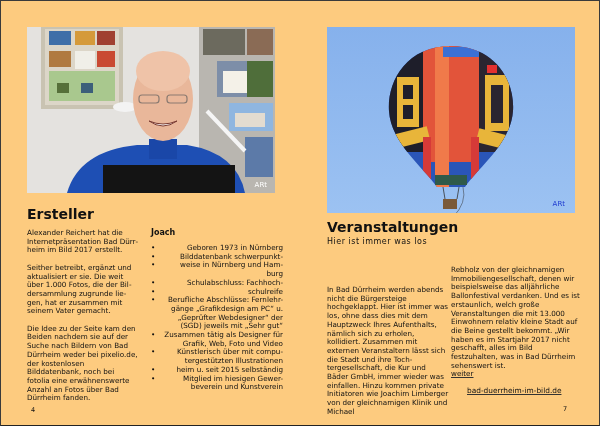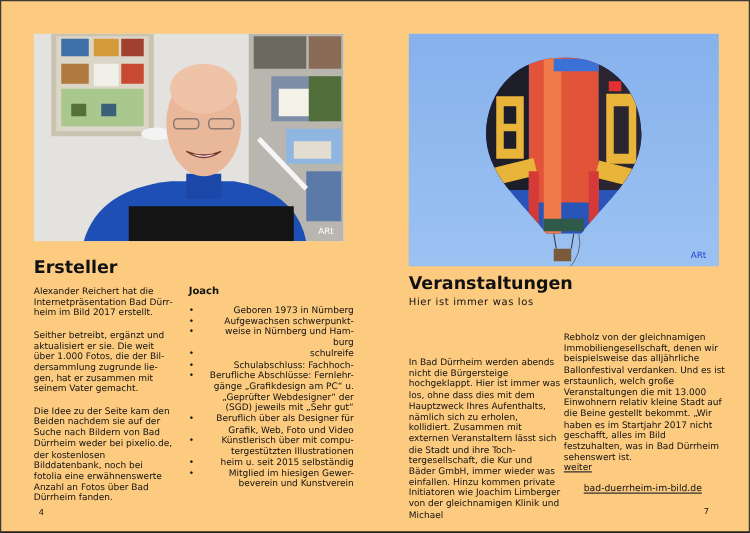--- a/index.html
+++ b/index.html
@@ -104,26 +104,26 @@
   <div class="body-text" style="left:26px; top:228px; width:112px;">
     <p>Alexander Reichert hat die Internetpräsentation Bad Dürr­heim im Bild 2017 erstellt.</p>
     <p>Seither betreibt, ergänzt und aktualisiert er sie. Die weit über 1.000 Fotos, die der Bil­dersammlung zugrunde lie­gen, hat er zusammen mit seinem Vater gemacht.</p>
     <p>Die Idee zu der Seite kam den Beiden nachdem sie auf der Suche nach Bildern von Bad Dürrheim weder bei pixelio.de, der kostenlosen Bilddatenbank, noch bei fotolia eine erwäh­nenswerte Anzahl an Fotos über Bad Dürrheim fanden.</p>
   </div>
 
   <div class="vita-title" style="left:150px; top:227px;">Joach</div>
 
   <ul class="vita" style="left:150px; top:243px; width:132px;">
     <li>Geboren 1973 in Nürnberg</li>
-    <li>Aufgewachsen schwerpunkt-</li>
+    <li>Bilddatenbank schwerpunkt-</li>
     <li>weise in Nürnberg und Ham-burg</li>
+    <li>Schulabschluss: Fachhoch-</li>
     <li>schulreife</li>
-    <li>Schulabschluss: Fachhoch-</li>
     <li>Berufliche Abschlüsse: Fernlehr-gänge „Grafikdesign am PC“ u. „Geprüfter Webdesigner“ der (SGD) jeweils mit „Sehr gut“</li>
-    <li>Beruflich über als Designer für Grafik, Web, Foto und Video</li>
+    <li>Zusammen tätig als Designer für Grafik, Web, Foto und Video</li>
     <li>Künstlerisch über mit compu-tergestützten Illustrationen</li>
     <li>heim u. seit 2015 selbständig</li>
     <li>Mitglied im hiesigen Gewer-beverein und Kunstverein</li>
   </ul>
 
   <span class="page-num" style="left:30px; top:405px;">4</span>
 
   <div class="photo" id="photo-right">
     <svg width="248" height="186" viewBox="0 0 248 186">
       <defs>

